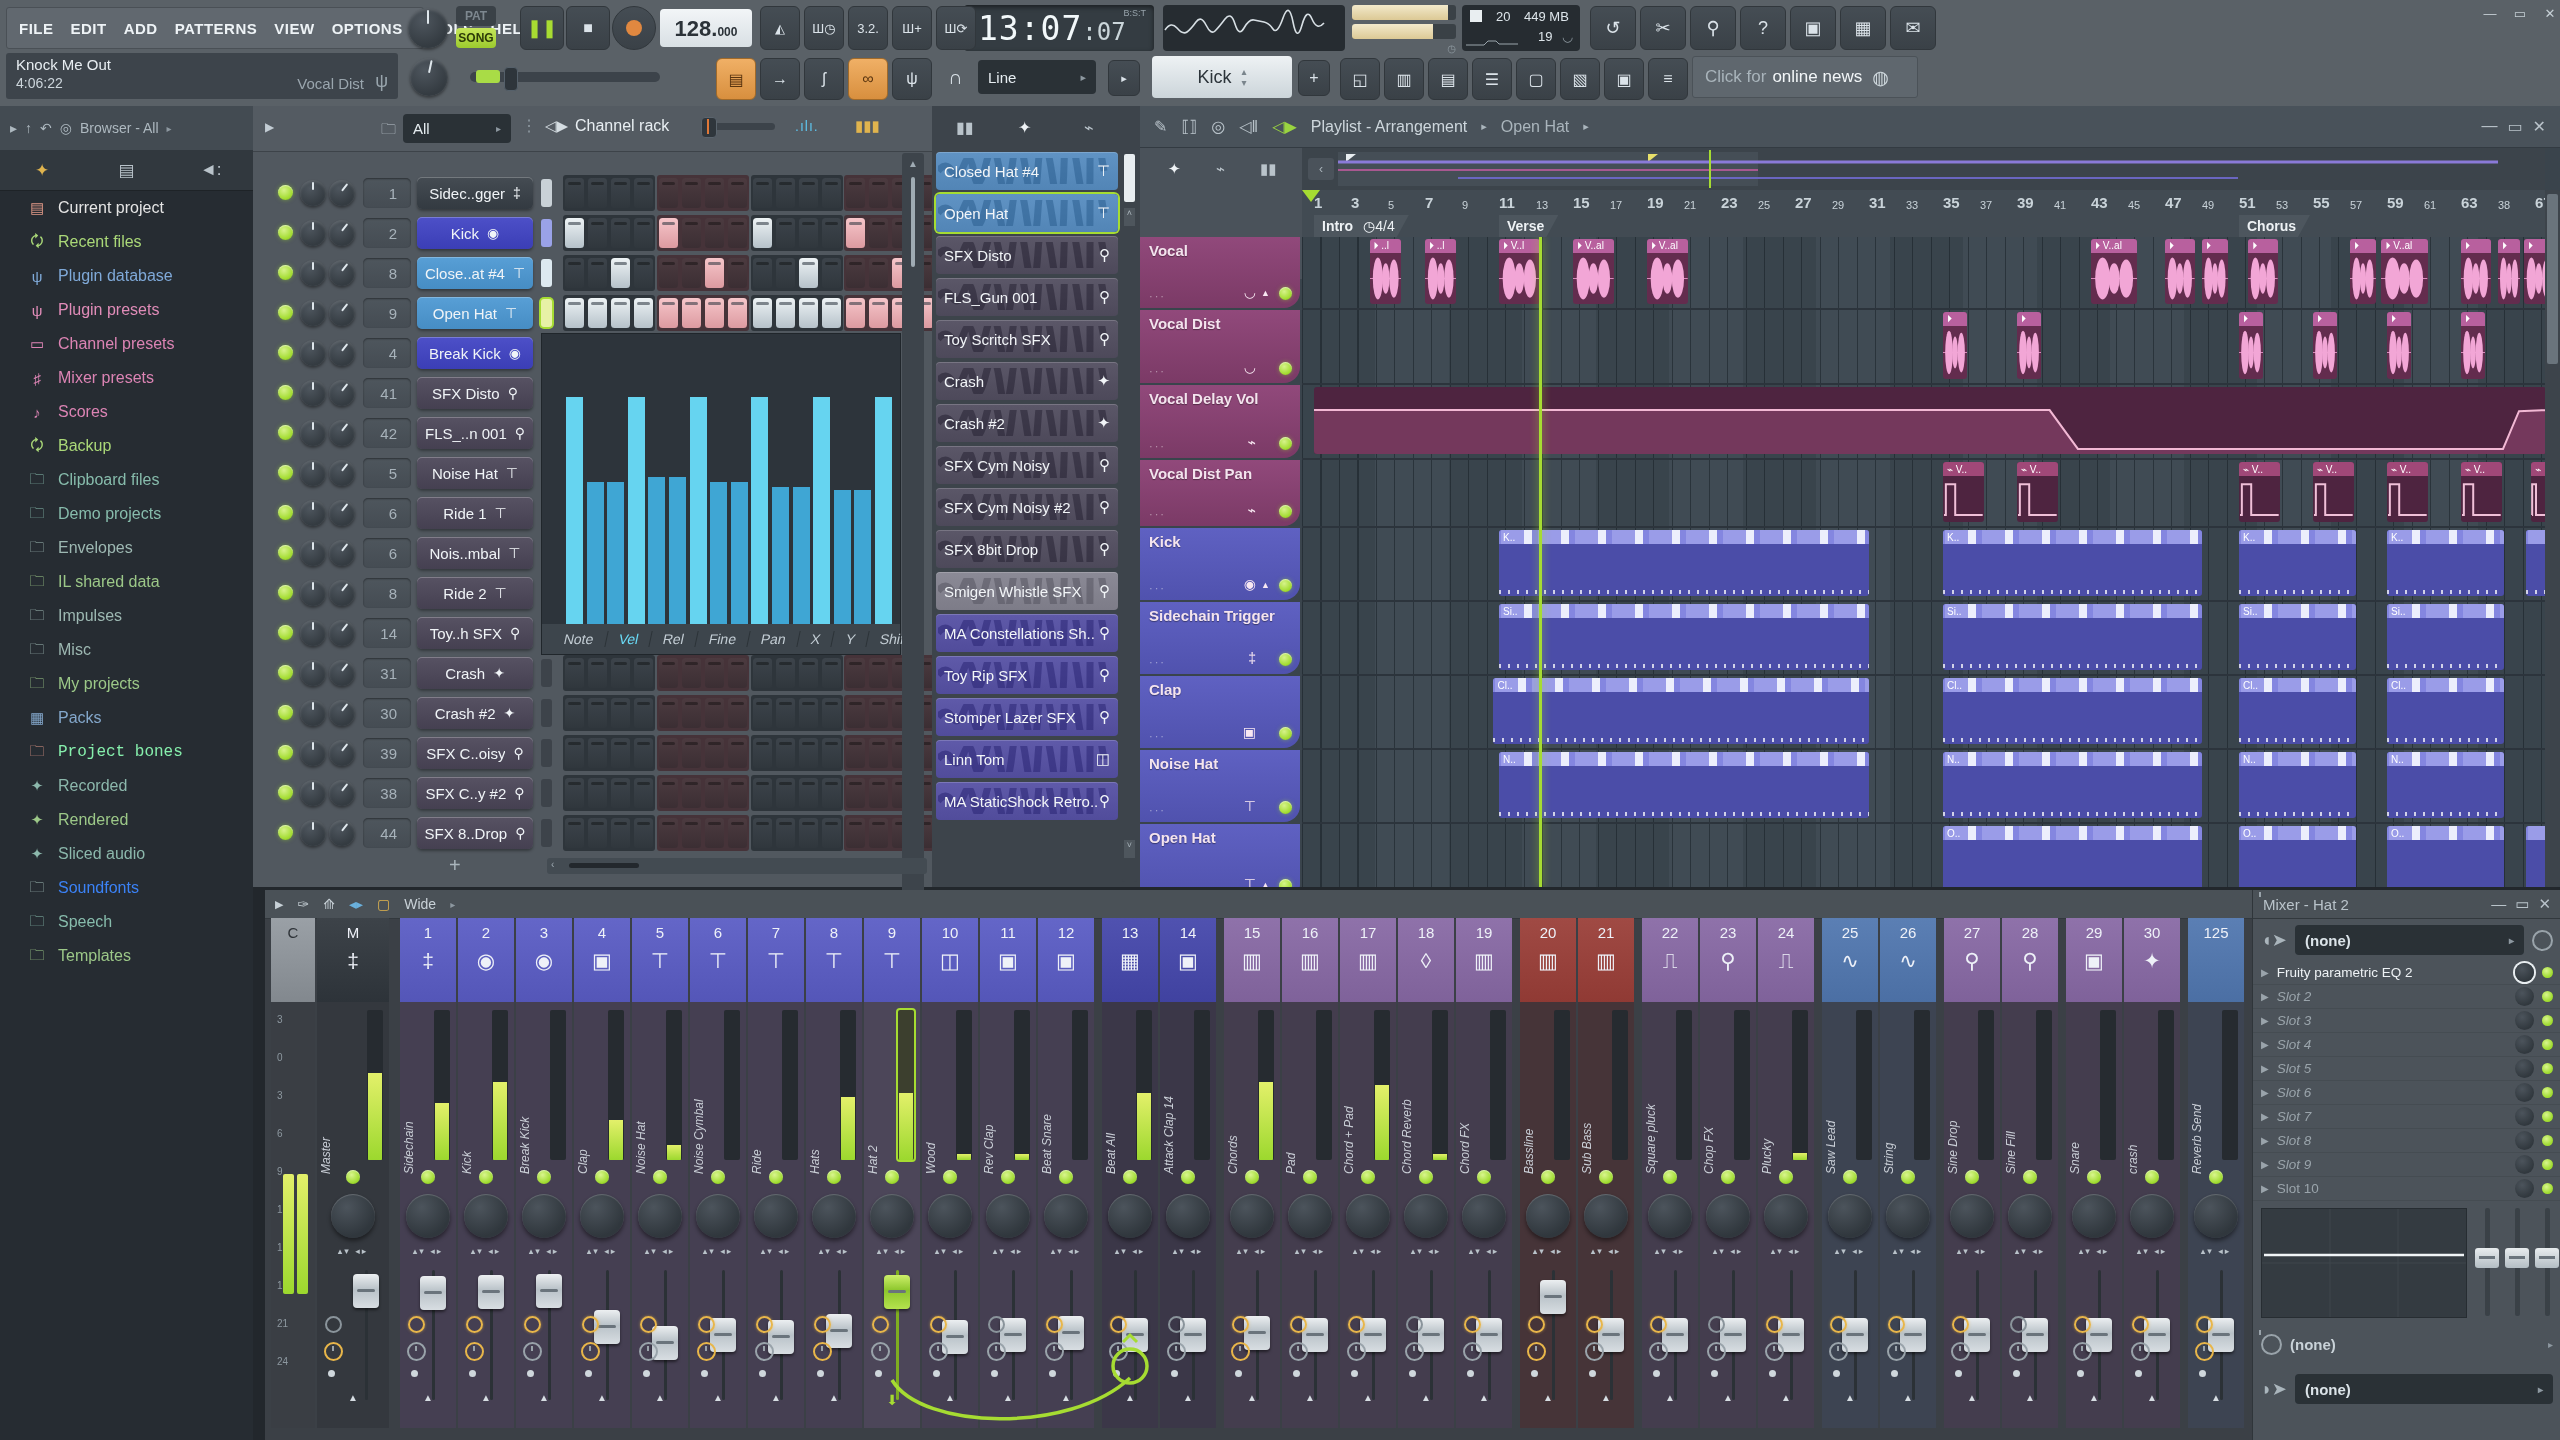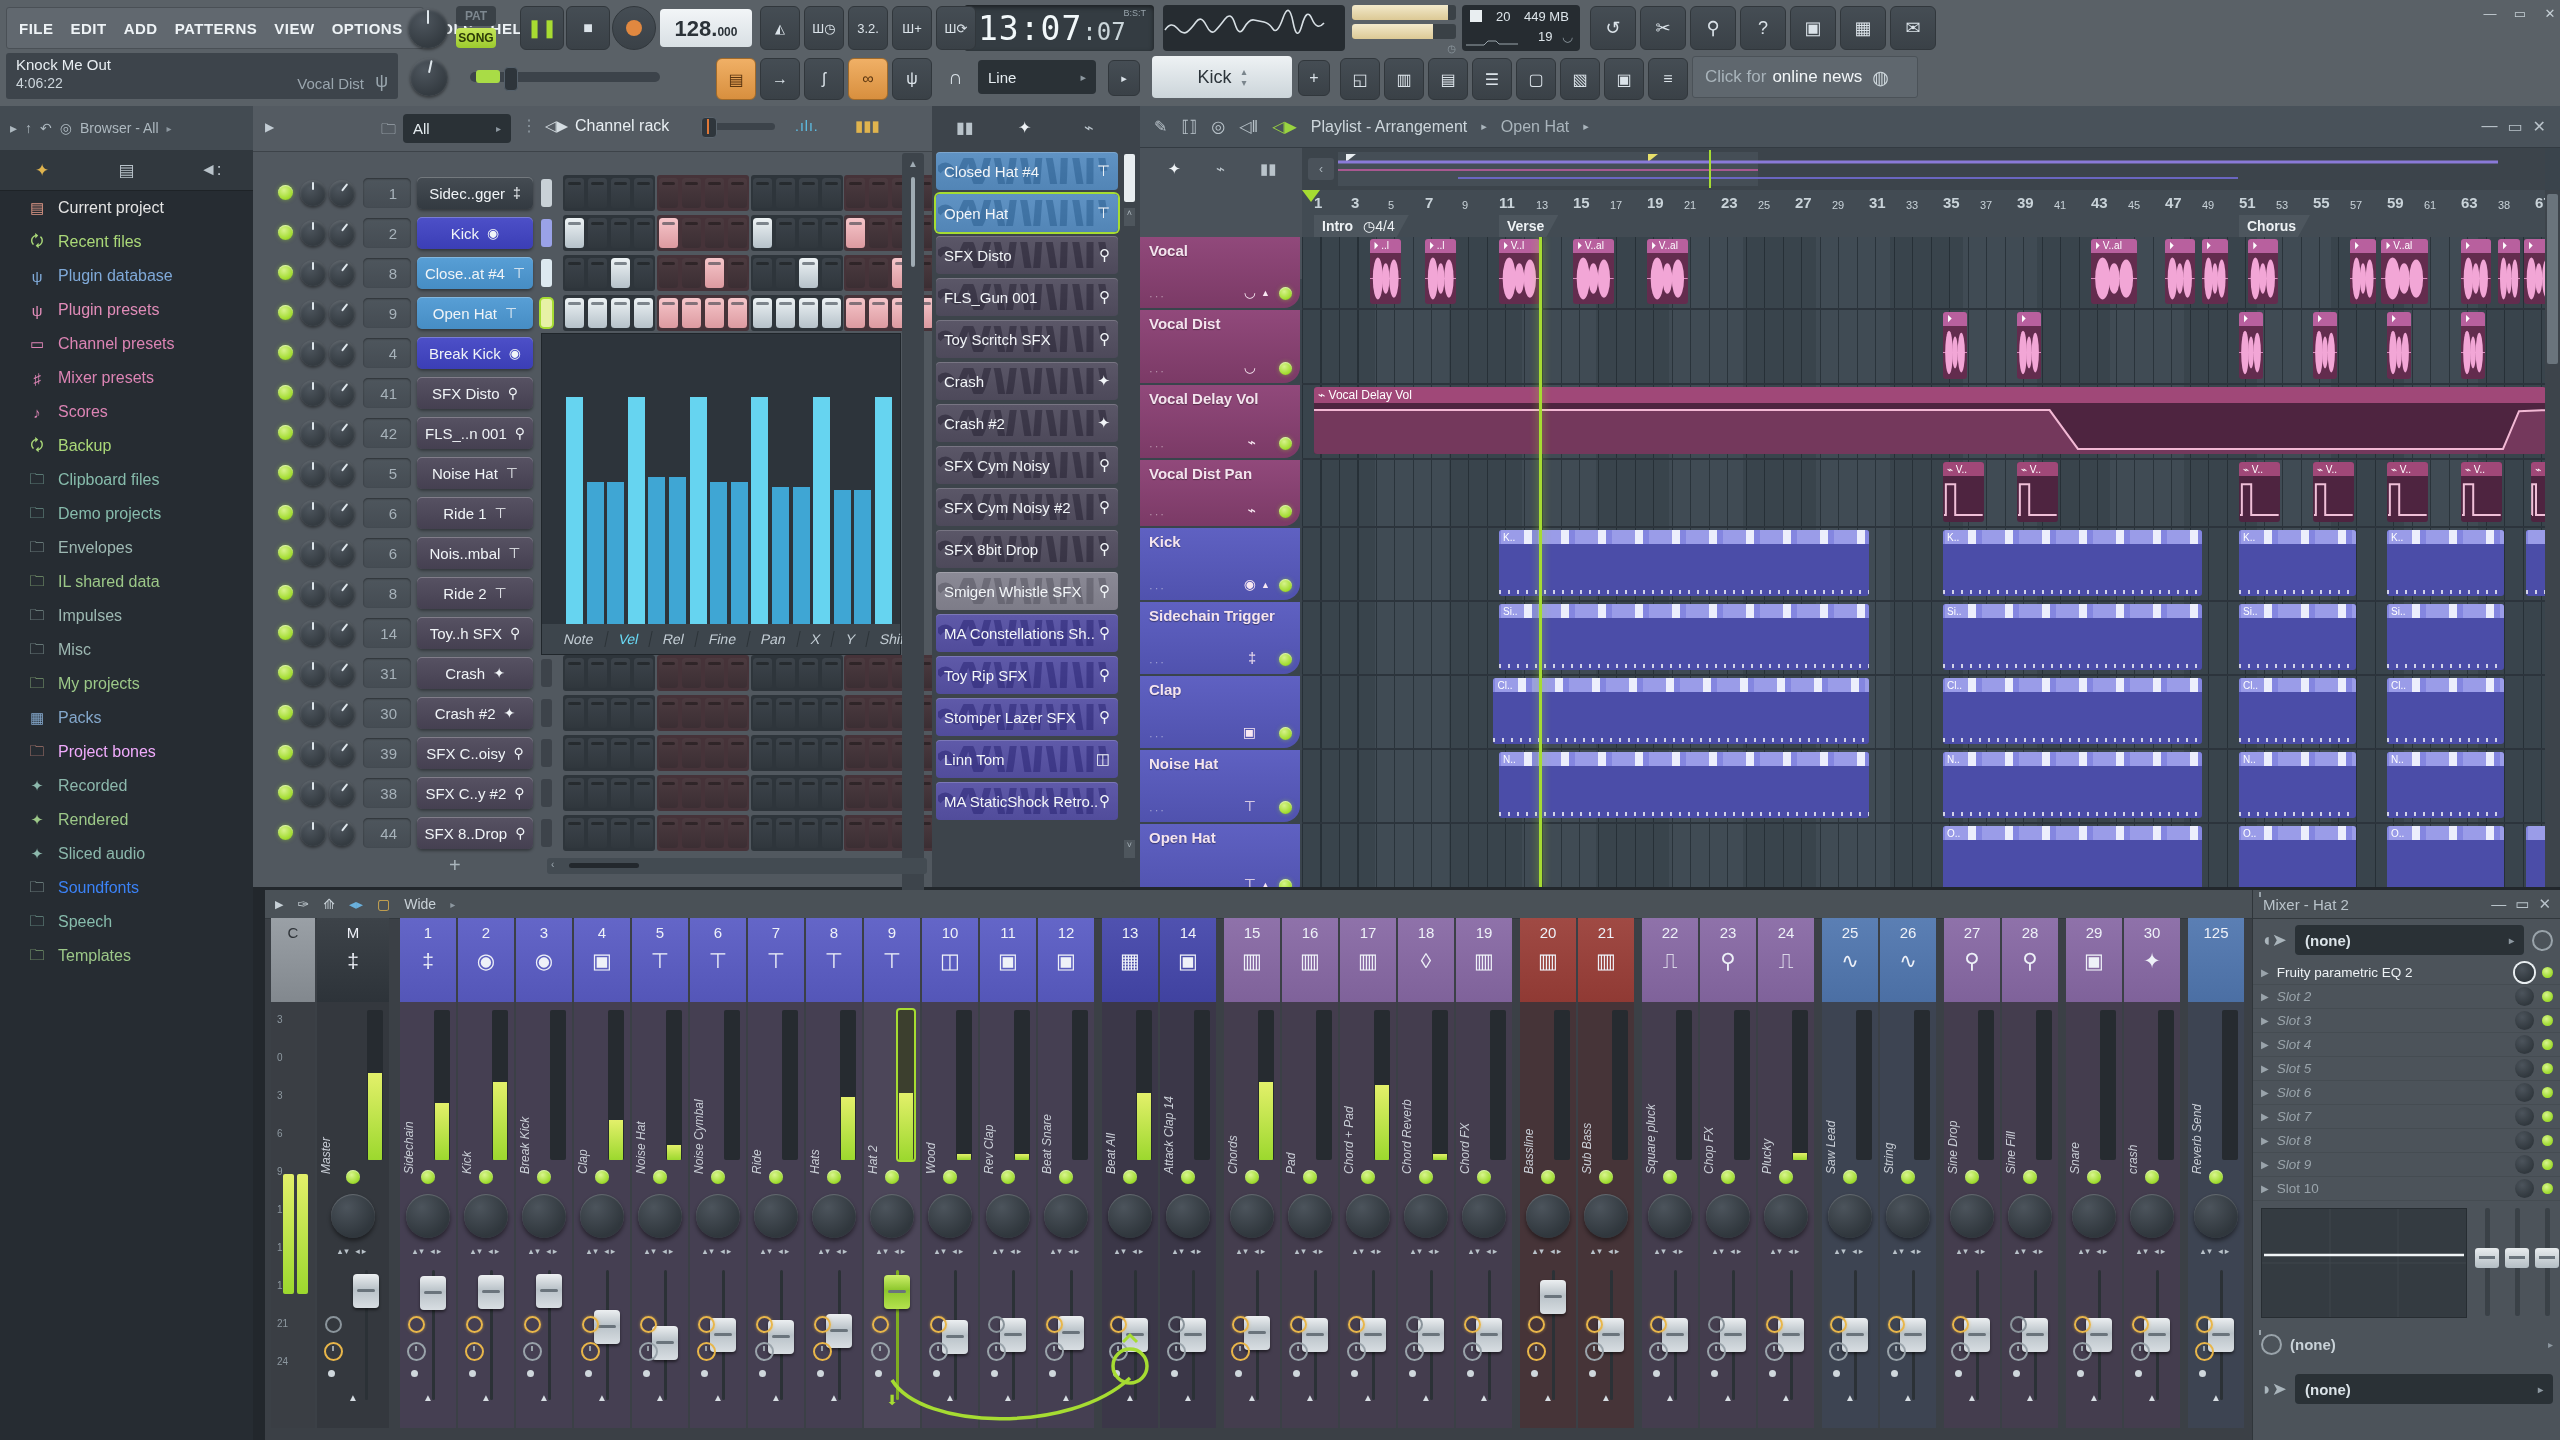--- a/index.html
+++ b/index.html
@@ -307,21 +307,21 @@
       <div class="bitem">
         <div class="ic" style="color: rgb(156, 200, 136);">🗀</div>
         <div style="color: rgb(156, 200, 136);">My projects</div>
       </div>
       <div class="bitem">
         <div class="ic" style="color: rgb(132, 168, 204);">▦</div>
         <div style="color: rgb(132, 168, 204);">Packs</div>
       </div>
       <div class="bitem">
         <div class="ic" style="color: rgb(220, 148, 132);">🗀</div>
-        <div style="color: #f0abfc;">Project bones</div>
+        <div style="color: #86efac; font-family: Liberation Mono, monospace;">Project bones</div>
       </div>
       <div class="bitem">
         <div class="ic" style="color: rgb(140, 184, 172);">✦</div>
         <div style="color: rgb(140, 184, 172);">Recorded</div>
       </div>
       <div class="bitem">
         <div class="ic" style="color: rgb(156, 200, 136);">✦</div>
         <div style="color: rgb(156, 200, 136);">Rendered</div>
       </div>
       <div class="bitem">
@@ -1331,21 +1331,20 @@
             <line x1="0" y1="26.5" x2="24.05" y2="26.5" stroke="#d98abc" stroke-width="1"></line>
         <ellipse cx="6.0125" cy="26.5" rx="3.8480000000000003" ry="21.73" fill="#f2a6d6"></ellipse>
         <ellipse cx="12.025" cy="26.5" rx="2.886" ry="15.899999999999999" fill="#f2a6d6"></ellipse>
         <ellipse cx="18.278000000000002" cy="26.5" rx="3.6075" ry="19.875" fill="#f2a6d6"></ellipse>
           </svg>
         </div>
       </div>
       <div class="lane" style="top: 148px; height: 75px; background: repeating-linear-gradient(90deg, rgb(57, 68, 76) 0px, rgb(57, 68, 76) 73px, rgb(64, 75, 84) 73px, rgb(64, 75, 84) 147px);">
         <div style="position: absolute; inset: 0px; background: repeating-linear-gradient(90deg, rgba(20, 28, 34, 0.5) 0px, rgba(20, 28, 34, 0.5) 1px, transparent 1px, transparent 18.5px);"></div>
         <div class="clip" style="left: 12px; top: 2px; width: 1232.1px; height: 67px; background: rgb(78, 36, 64);">
-          <div class="chead" style="background: rgb(160, 72, 120); font-size: 12px; height: 16px;">⌁ Vocal Delay Vol</div>
           <svg width="1232.1" height="51" style="position: absolute; top: 16px; left: 0px;">
             <polygon points="0,51 0.0,7.1 735.6,7.1 763.9,45.9 1189.0,45.9 1205.0,8.2 1232.1,7.1 1232.1,51" fill="#74385c"></polygon>
         <polyline points="0.0,7.1 735.6,7.1 763.9,45.9 1189.0,45.9 1205.0,8.2 1232.1,7.1" stroke="#f2b8d4" stroke-width="2" fill="none"></polyline>
           </svg>
         </div>
       </div>
       <div class="lane" style="top: 223px; height: 68px; background: repeating-linear-gradient(90deg, rgb(57, 68, 76) 0px, rgb(57, 68, 76) 73px, rgb(64, 75, 84) 73px, rgb(64, 75, 84) 147px);">
         <div style="position: absolute; inset: 0px; background: repeating-linear-gradient(90deg, rgba(20, 28, 34, 0.5) 0px, rgba(20, 28, 34, 0.5) 1px, transparent 1px, transparent 18.5px);"></div>
         <div class="clip" style="left: 641px; top: 2px; width: 40.7px; height: 60px; background: rgb(78, 36, 64);">
           <div class="chead" style="background: rgb(160, 72, 120);">⌁ V..</div>

